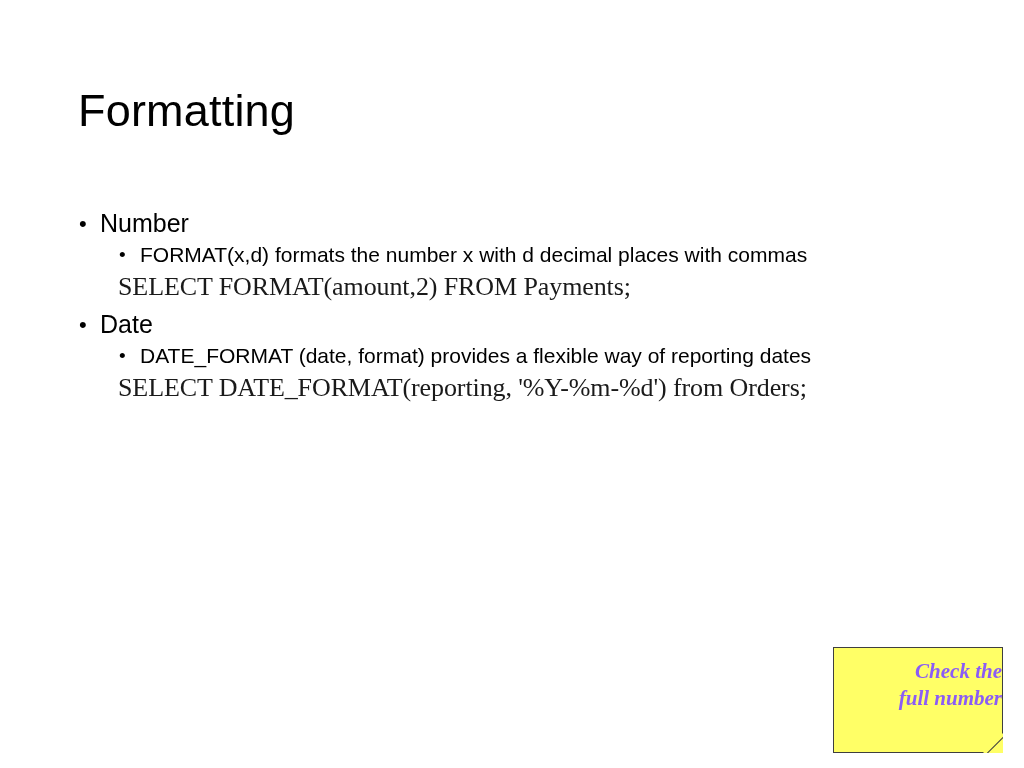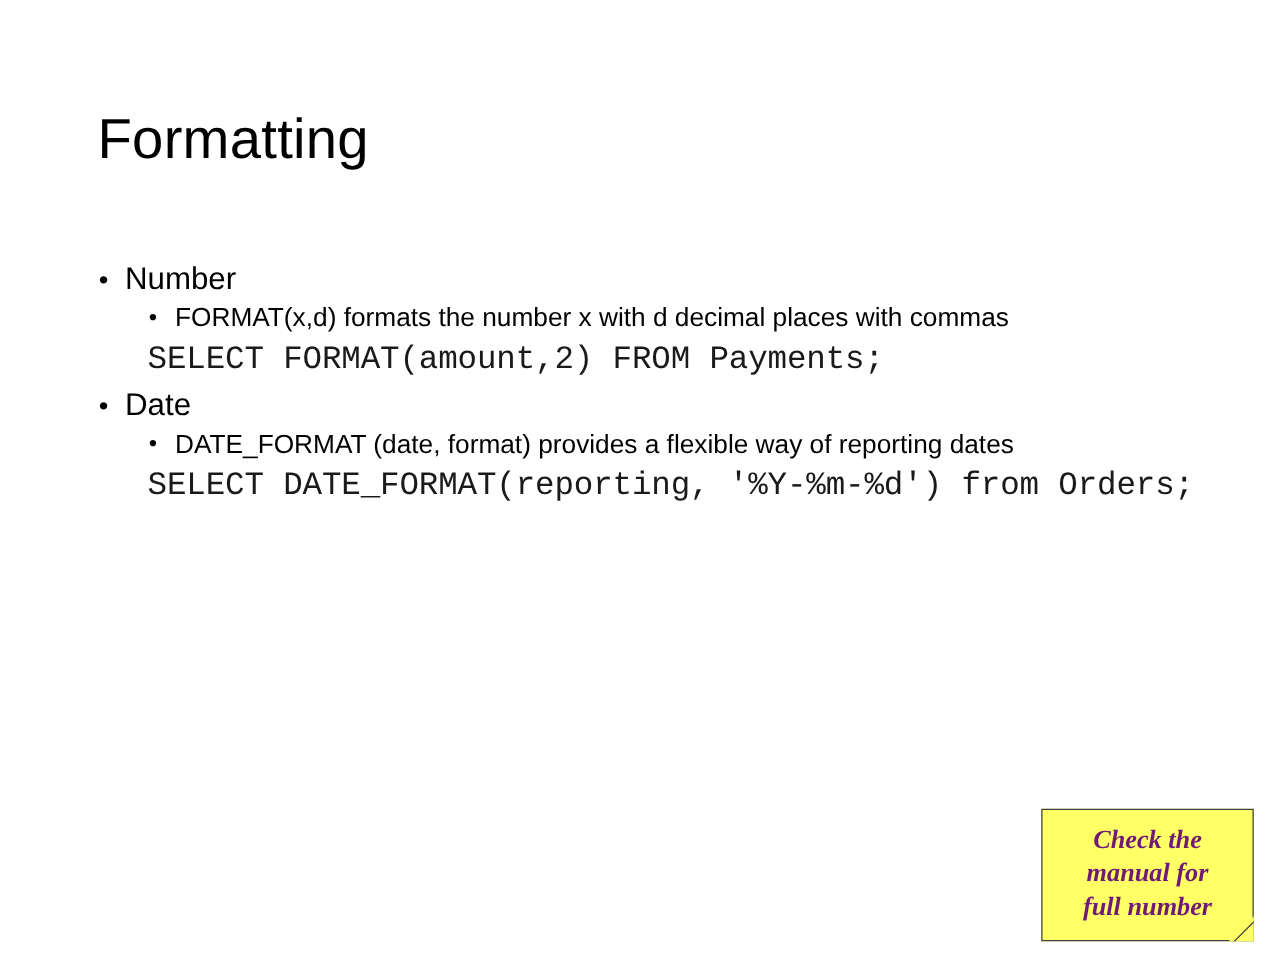--- a/index.html
+++ b/index.html
@@ -73,21 +73,21 @@
   .lvl2 .bullet-mark {
     position: absolute;
     left: 41px;
     top: 0;
     font-size: 19px;
     line-height: 30px;
   }
 
   .code-line {
     padding-left: 40px;
-    font-family: Liberation Mono, monospace;
+    font-family: Liberation Serif, serif;
     font-size: 26px;
     line-height: 34px;
     color: #1a1a1a;
     white-space: pre;
     letter-spacing: -0.1px;
   }
 
   .gap-sm { height: 4px; }
 
   
@@ -99,27 +99,27 @@
     height: 106px;
     background: #ffff66;
     border: 1px solid #3f3f3f;
     box-sizing: border-box;
   }
   .sticky-note-text {
     position: absolute;
     left: 0;
     right: 0;
     top: 10px;
-    text-align: center;
+    text-align: right;
     font-family: "Liberation Serif", serif;
     font-style: italic;
     font-weight: bold;
     font-size: 21px;
     line-height: 27px;
-    color: #701a75;
+    color: #8b5cf6;
   }
   .note-fold {
     position: absolute;
     right: -1px;
     bottom: -1px;
     width: 0;
     height: 0;
     border-left: 20px solid transparent;
     border-bottom: 20px solid #ffff66;
   }
@@ -177,20 +177,19 @@
     </div>
 
 
     <div class="code-line">SELECT DATE_FORMAT(reporting, '%Y-%m-%d') from Orders;</div>
 
   </div>
 
   <div class="sticky-note">
     <div class="sticky-note-text">
       <div>Check the</div>
-      <div>manual for</div>
       <div>full number</div>
     </div>
     <div class="note-fold"></div>
     <div class="note-fold-edge"></div>
   </div>
 
 </div>
 
 </body></html>

